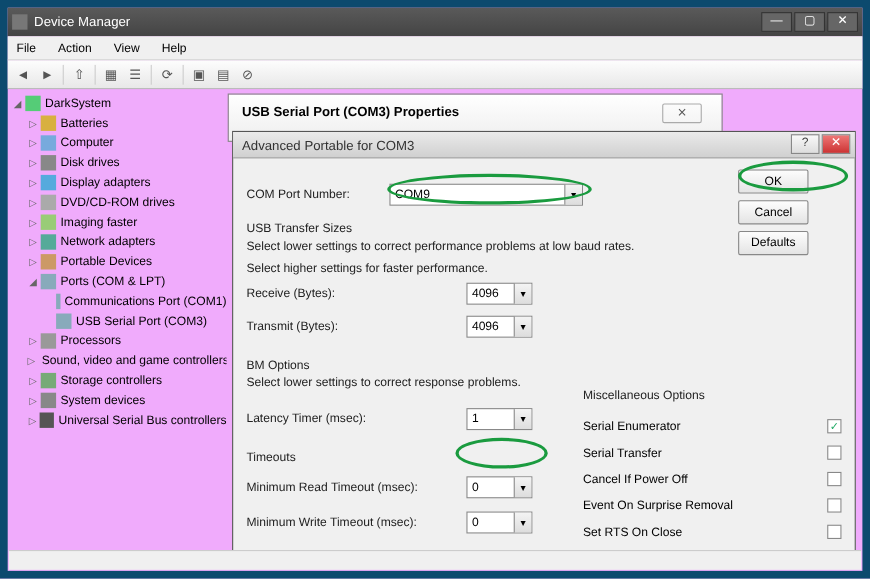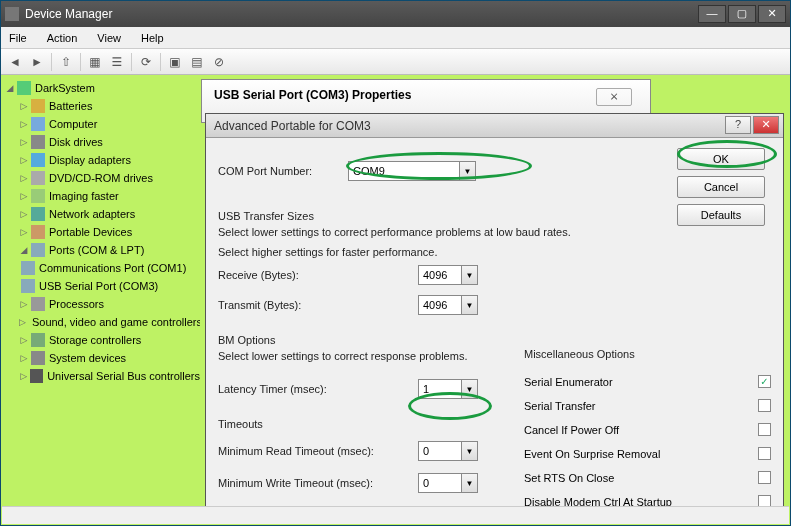--- a/index.html
+++ b/index.html
@@ -1,54 +1,54 @@
 <!DOCTYPE html>
 <html><head>
 <meta charset="utf-8">
 <style>
 * { box-sizing: border-box; font-family: Tahoma, "Segoe UI", sans-serif; font-size: 11px; }
 body { margin: 0; background: #fff; width: 791px; height: 526px; overflow: hidden; position: relative; }
 
-.window-main { border: 1px solid #0c4a6e; position: absolute; inset: 0; background: #bef264; }
+.window-main { border: 7px solid #0c4a6e; position: absolute; inset: 0; background: #f0abfc; }
 .titlebar { height: 26px; background: linear-gradient(#5a5a5a,#444); display: flex; align-items: center; color: #fff; padding: 0 4px; }
 .titlebar .app-icon { width: 14px; height: 14px; background: #777; margin-right: 6px; }
 .titlebar .title { flex: 1; font-size: 12px; }
 .titlebar .btn { width: 28px; height: 18px; background: #666; border: 1px solid #333; margin-left: 2px; color: #fff; text-align: center; line-height: 14px; font-size: 11px; }
 .titlebar .btn.close { background: #666; }
 
 .menubar { height: 22px; background: #f0f0f0; border-bottom: 1px solid #ccc; display: flex; align-items: center; padding: 0 4px; gap: 12px; }
 .menubar span { padding: 2px 4px; }
 
 .toolbar { height: 26px; background: linear-gradient(#fdfdfd,#e8e8e8); border-bottom: 1px solid #bbb; display: flex; align-items: center; padding: 0 4px; gap: 2px; }
 .toolbar .tb { width: 20px; height: 20px; border: 1px solid transparent; display: flex; align-items: center; justify-content: center; color: #555; font-size: 12px; }
 .toolbar .sep { width: 1px; height: 18px; background: #ccc; margin: 0 2px; }
 
 .tree { position: absolute; left: 4px; top: 78px; width: 195px; bottom: 22px; overflow: hidden; white-space: nowrap; }
 .tree-item { display: flex; align-items: center; height: 18px; gap: 2px; }
 .exp { width: 10px; height: 10px; display: inline-flex; align-items: center; justify-content: center; color: #666; font-size: 9px; }
 .ticon { width: 14px; height: 14px; background: #d8b040; margin-right: 2px; }
-.ind0 { margin-left: 0; } .ind1 { margin-left: 14px; } .ind2 { margin-left: 16px; }
+.ind0 { margin-left: 0; } .ind1 { margin-left: 14px; } .ind2 { margin-left: 40px; }
 
 .props-dialog { position: absolute; left: 200px; top: 78px; width: 450px; height: 44px; border: 1px solid #888; background: linear-gradient(#fff,#eee); }
 .props-title { padding: 8px 12px; font-size: 12px; font-weight: bold; }
 .props-x { position: absolute; right: 18px; top: 8px; width: 36px; height: 18px; border: 1px solid #aaa; text-align: center; line-height: 15px; color: #555; border-radius: 2px; }
 
 .adv-dialog { position: absolute; left: 204px; top: 112px; right: 6px; bottom: 10px; border: 1px solid #555; background: #f0f0f0; }
 .adv-titlebar { height: 24px; background: linear-gradient(#eaeaea,#d0d0d0); border-bottom: 1px solid #999; display: flex; align-items: center; padding: 0 8px; position: relative; }
 .adv-title { font-size: 12px; color: #333; }
 .adv-titlebar .winbtn { position: absolute; top: 2px; width: 26px; height: 18px; border: 1px solid #888; text-align: center; line-height: 14px; font-size: 11px; }
 .adv-titlebar .winhelp { right: 32px; background: linear-gradient(#f8f8f8,#ddd); color: #444; }
 .adv-titlebar .winclose { right: 4px; background: linear-gradient(#e77,#c33); color: #fff; }
 
 .adv-body { position: absolute; left: 12px; right: 12px; top: 34px; bottom: 6px; }
 .row { display: flex; align-items: center; height: 22px; }
 .label { color: #222; }
 .combo { height: 20px; border: 1px solid #888; background: #fff; display: inline-flex; align-items: center; padding: 0 4px; position: relative; }
 .combo .arrow { position: absolute; right: 0; top: 0; bottom: 0; width: 16px; background: linear-gradient(#f4f4f4,#ddd); border-left: 1px solid #888; display: flex; align-items: center; justify-content: center; font-size: 8px; }
-.btn-std { width: 88px; height: 22px; border: 1px solid #888; background: linear-gradient(#fdfdfd,#e4e4e4); text-align: center; line-height: 20px; margin-bottom: 6px; border-radius: 2px; }
+.btn-std { width: 64px; height: 22px; border: 1px solid #888; background: linear-gradient(#fdfdfd,#e4e4e4); text-align: center; line-height: 20px; margin-bottom: 6px; border-radius: 2px; }
 
 .right-col { position: absolute; right: 0; top: 0; width: 94px; }
 .group-label { color: #222; margin-top: 10px; margin-bottom: 4px; }
 .subtext { color: #222; font-size: 11px; }
 .misc { position: absolute; left: 306px; top: 200px; right: 0; }
 .misc .mrow { display: flex; align-items: flex-end; height: 24px; justify-content: space-between; }
 .chk { width: 13px; height: 13px; border: 1px solid #888; background: #fff; display: inline-flex; align-items: center; justify-content: center; font-size: 10px; color: #2a6; }
 
 .ring { position: absolute; border: 3px solid #1a9b3f; border-radius: 50%; pointer-events: none; }
 
@@ -189,27 +189,27 @@
 
     <div class="adv-body">
       <div class="right-col">
         <div class="btn-std">OK</div>
         <div class="btn-std">Cancel</div>
         <div class="btn-std">Defaults</div>
       </div>
 
       <div class="row" style="margin-top:12px">
         <span class="label" style="width:130px">COM Port Number:</span>
-        <div class="combo" style="width:128px">
+        <div class="combo" style="width:176px">
           <span>COM9</span>
           <span class="arrow">▼</span>
         </div>
       </div>
 
-      <div class="group-label" style="margin-top:28px">USB Transfer Sizes</div>
+      <div class="group-label" style="margin-top:14px">USB Transfer Sizes</div>
       <div class="subtext">Select lower settings to correct performance problems at low baud rates.</div>
       <div class="subtext" style="margin-top:8px">Select higher settings for faster performance.</div>
 
       <div class="row" style="margin-top:6px">
         <span class="label" style="width:200px">Receive (Bytes):</span>
         <div class="combo" style="width:60px">
           <span>4096</span>
           <span class="arrow">▼</span>
         </div>
       </div>

